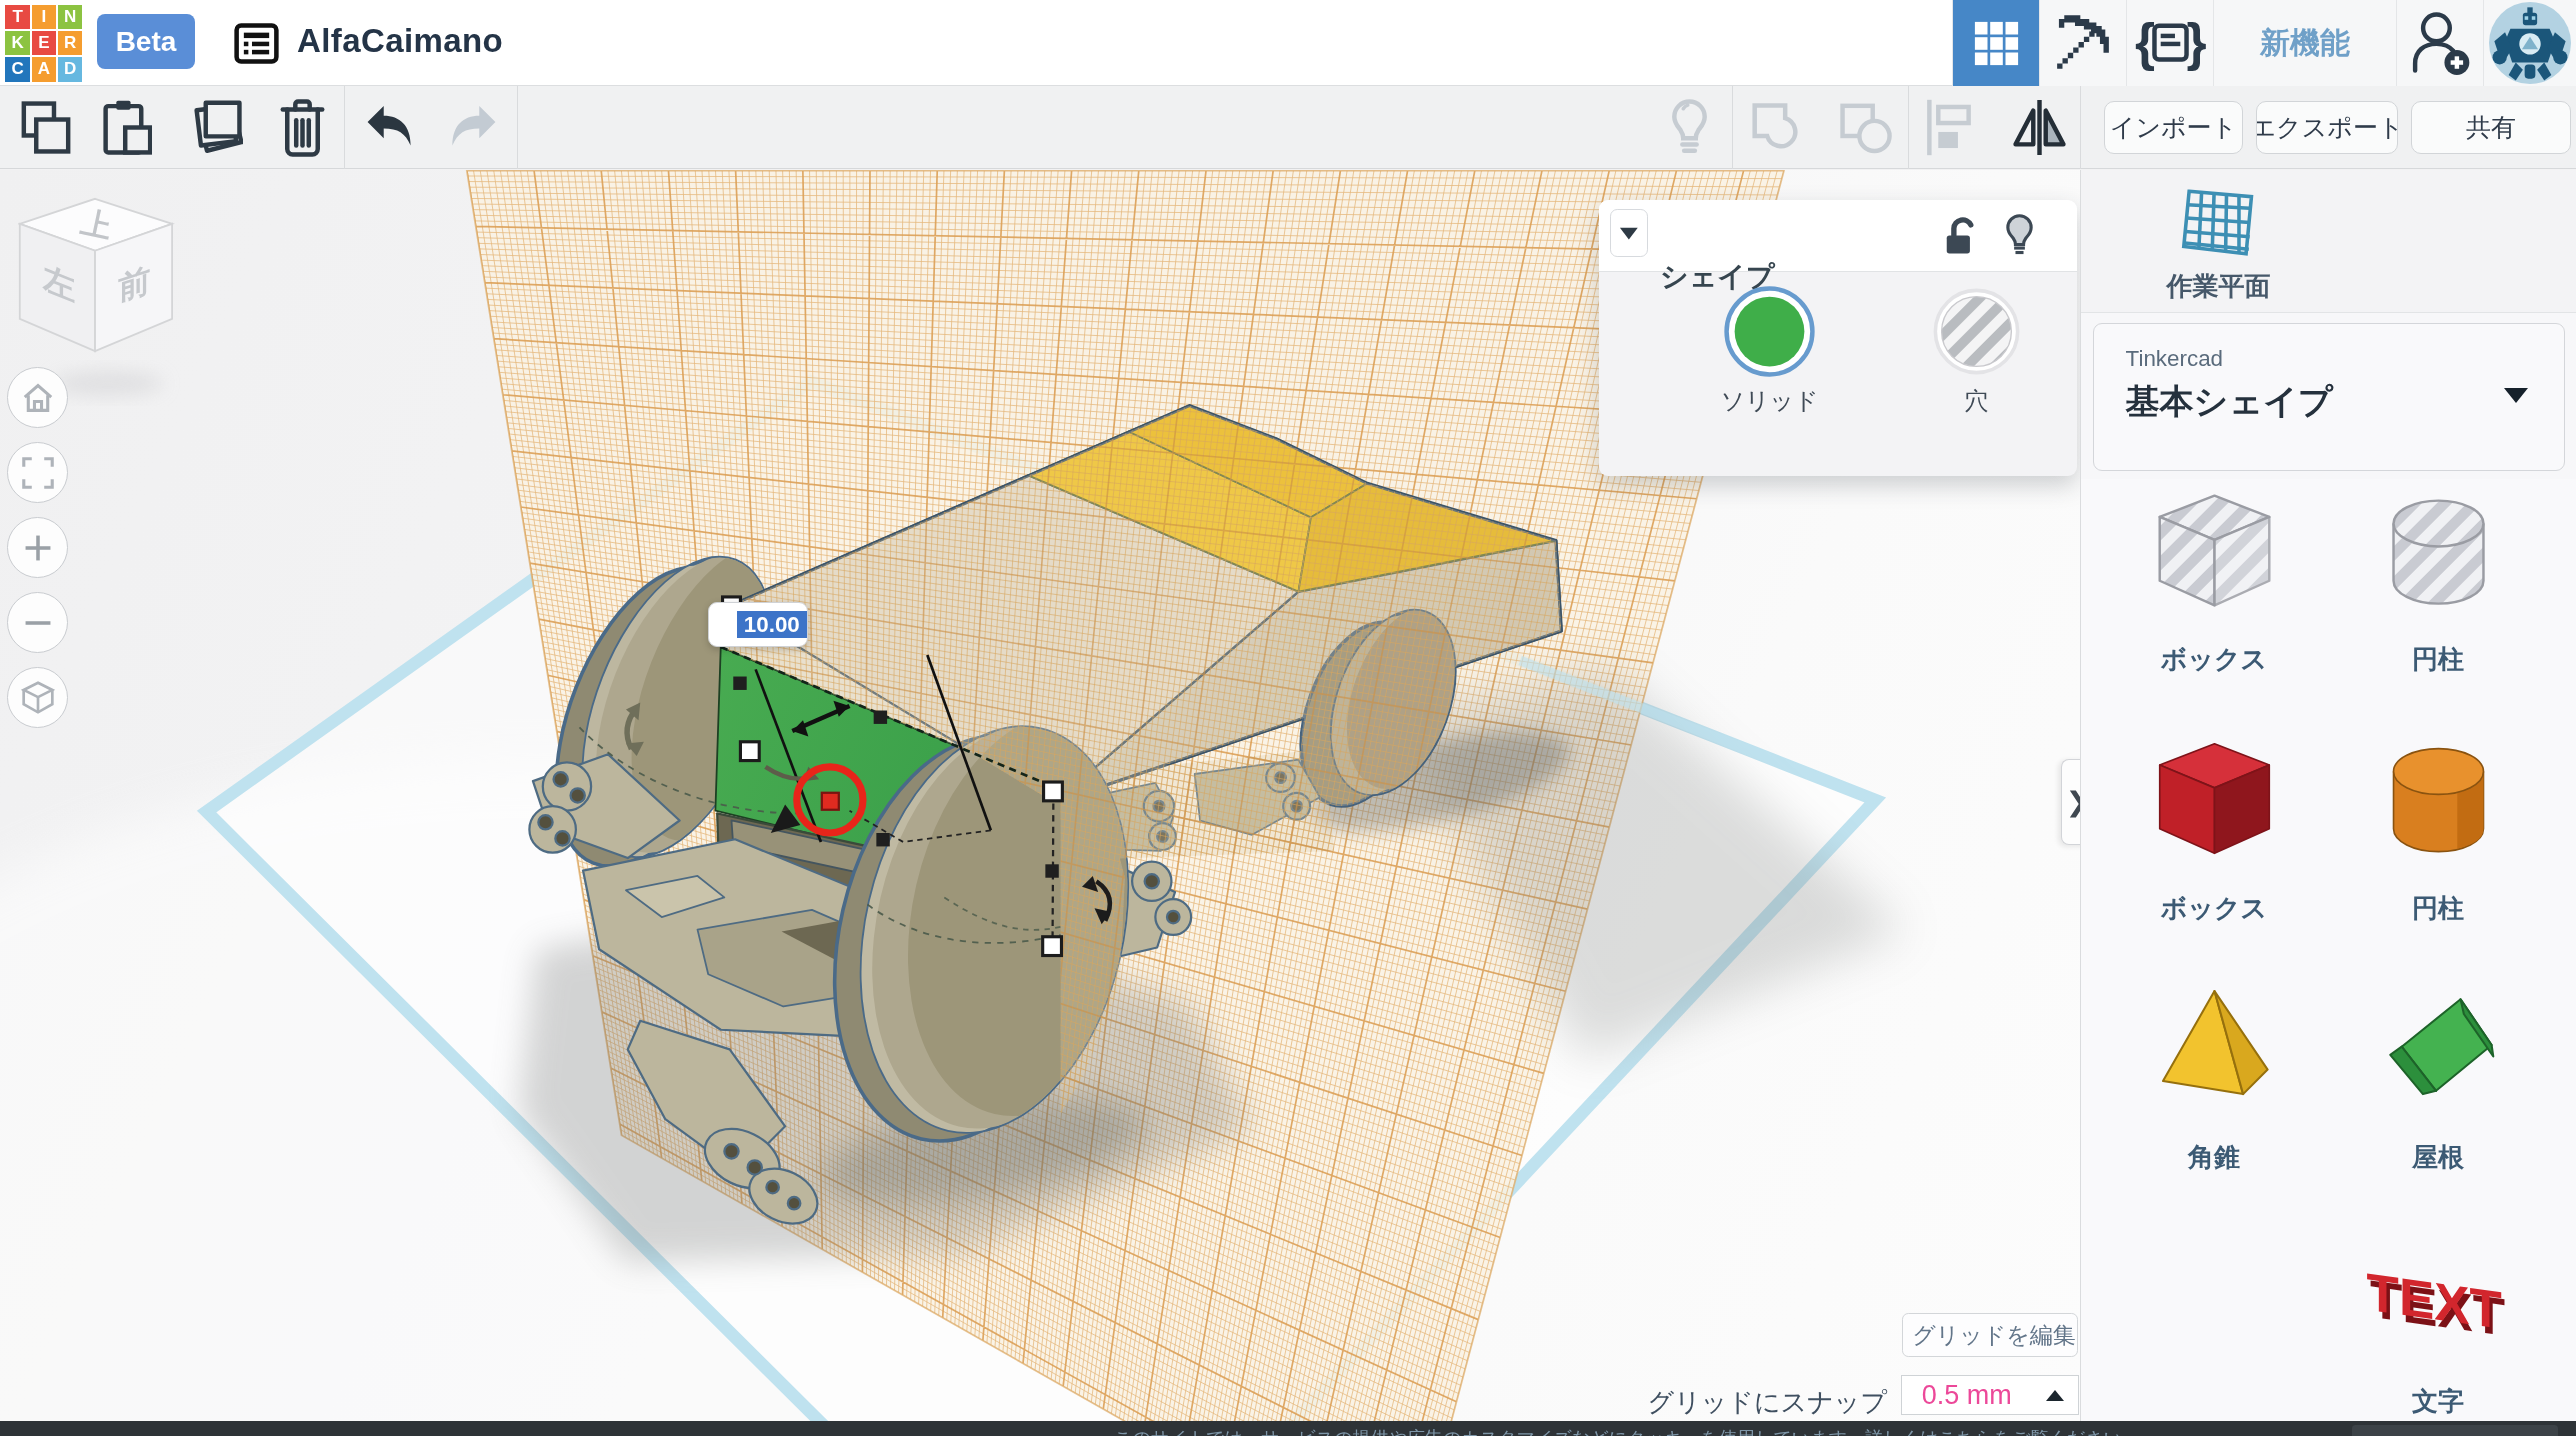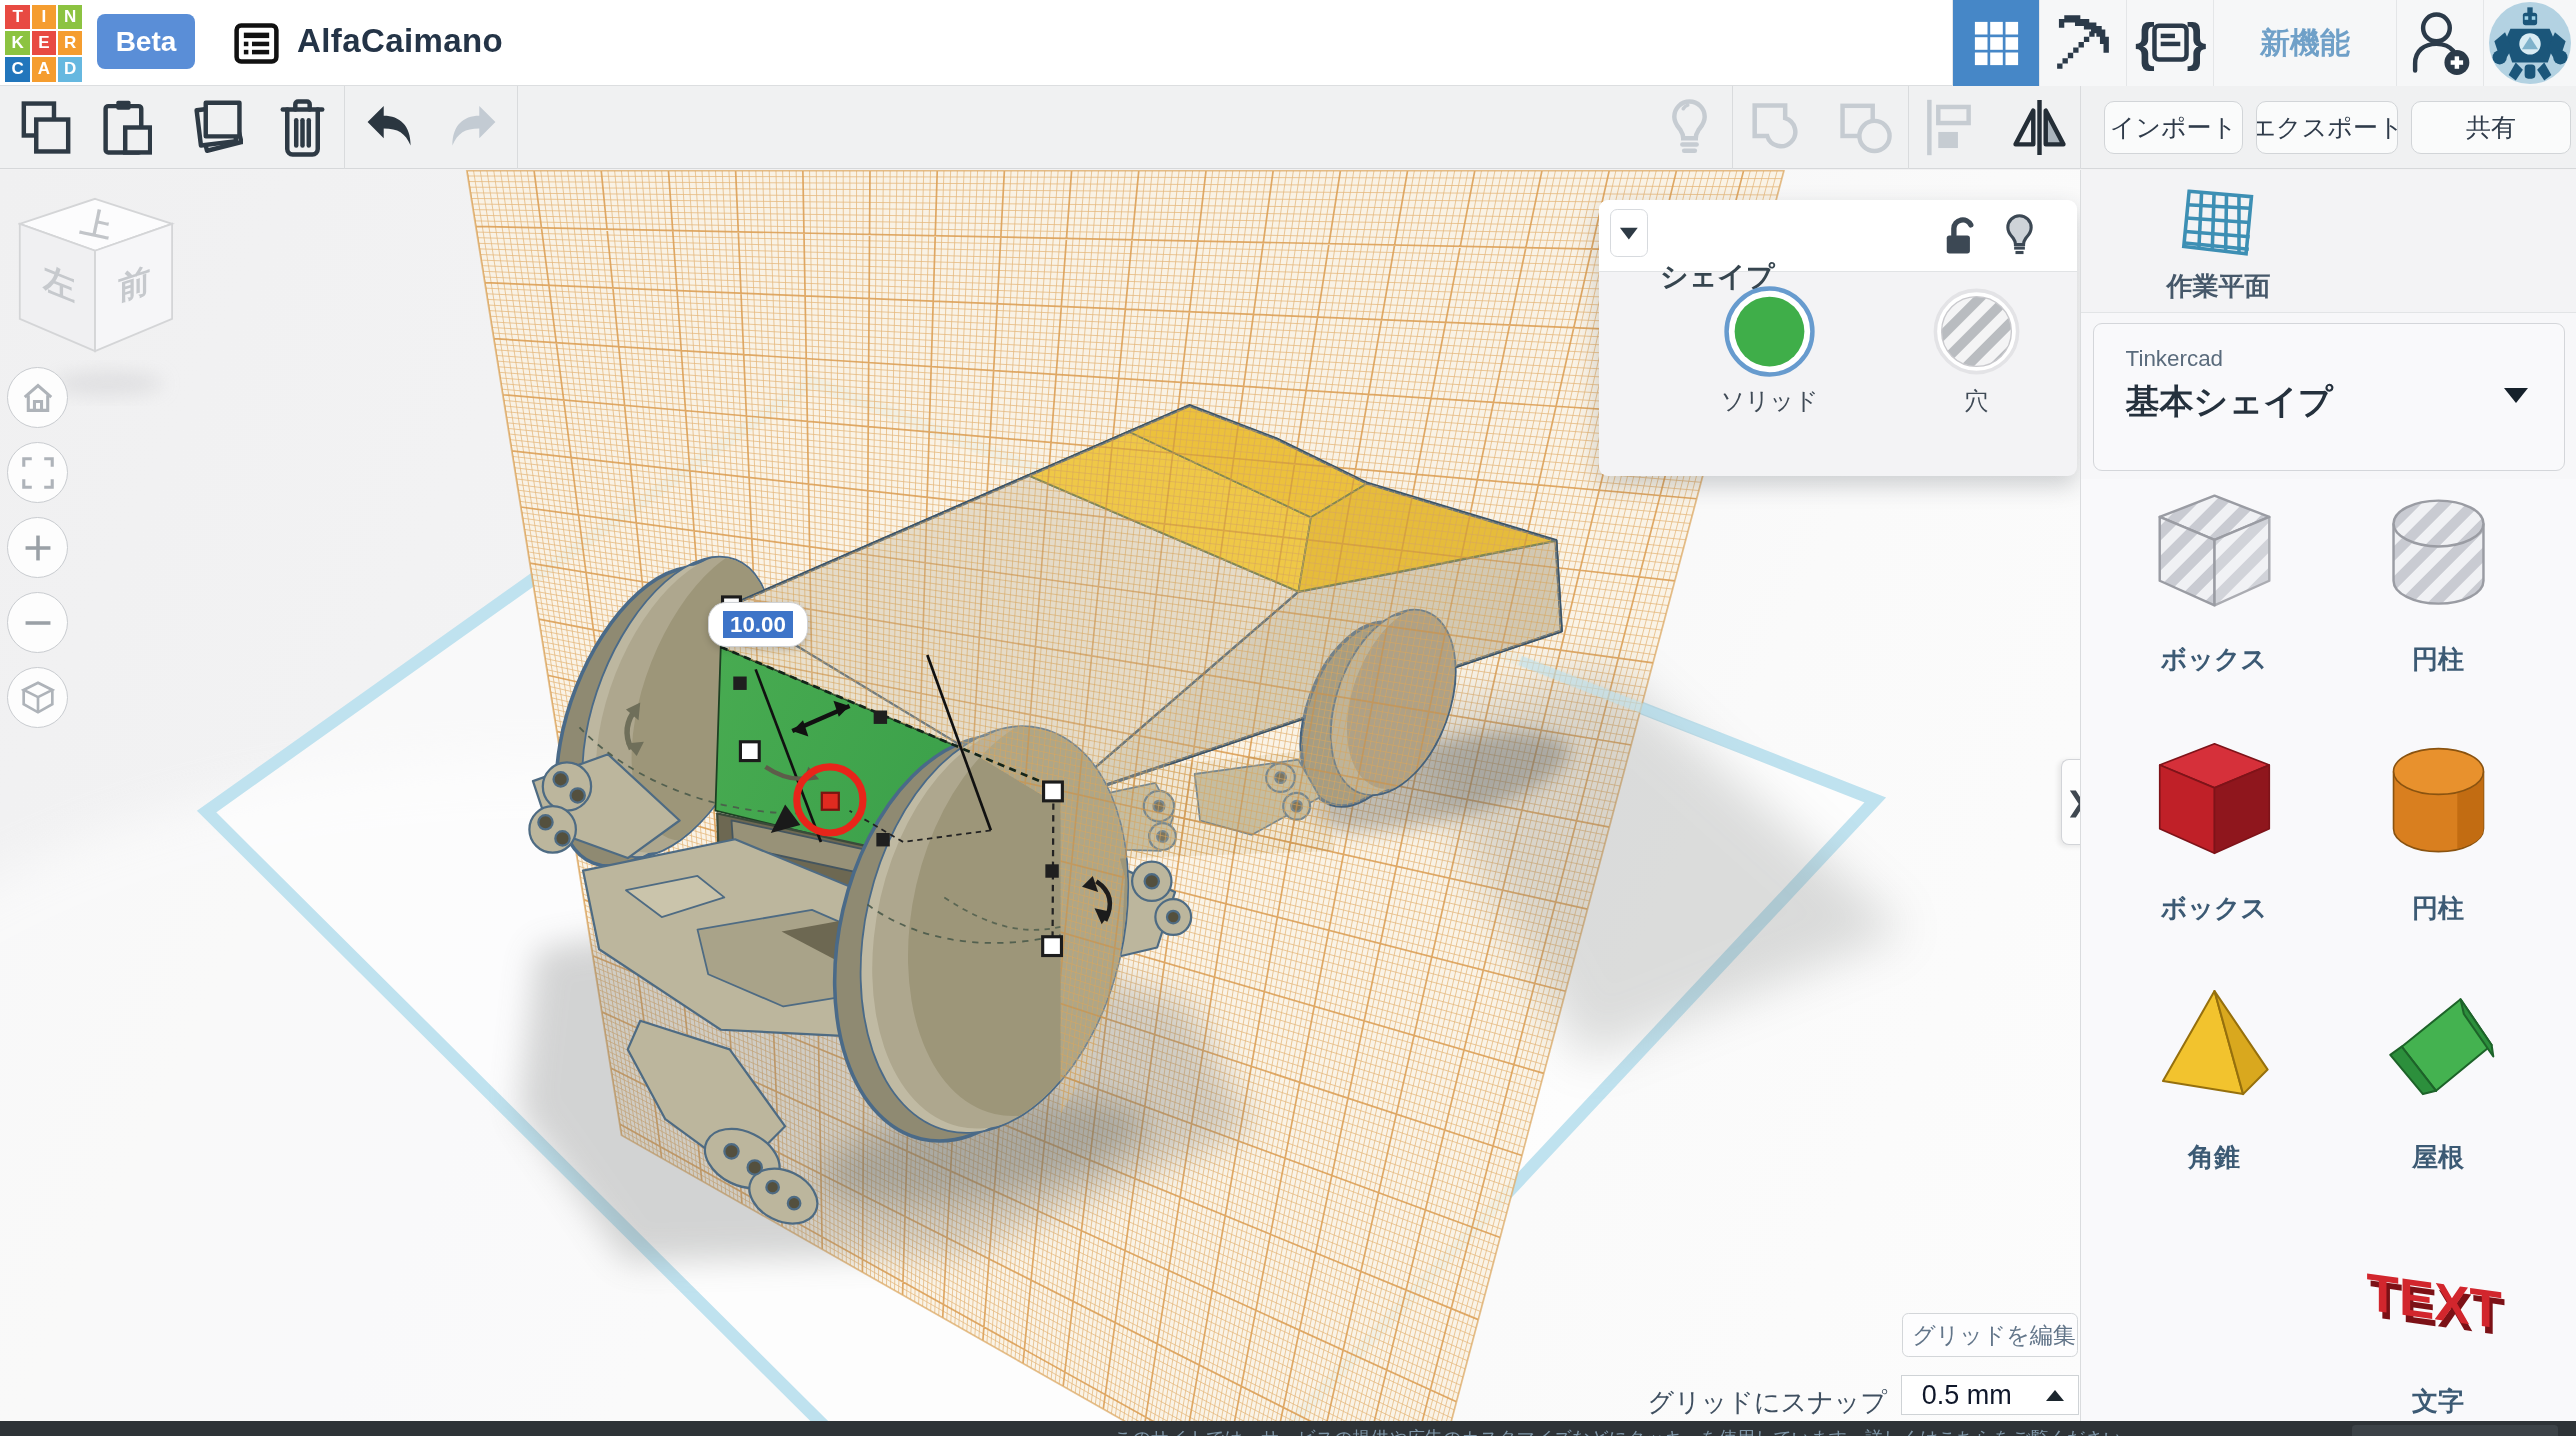--- a/index.html
+++ b/index.html
@@ -35,27 +35,27 @@
   .nav-btn { position:absolute; left:7.2px; width:61px; height:61px; border-radius:50%; background:#fdfdfd; border:1.8px solid #c9ccd0; display:flex; align-items:center; justify-content:center; }
 
   
   .shape-panel { position:absolute; left:1599px; top:29.5px; width:478px; height:276px; border-radius:9px; background:#f3f3f5; box-shadow:0 9px 23px rgba(40,50,60,0.22); z-index:10; }
   .shape-panel .sp-head { position:absolute; left:0; top:0; width:100%; height:72px; background:#ffffff; border-radius:9px 9px 0 0; border-bottom:0.9px solid #e1e3e5; }
   .sp-collapse { position:absolute; left:10.7px; top:9.8px; width:38px; height:48px; border:1.8px solid #d7dade; border-radius:7.2px; background:#fff; display:flex; align-items:center; justify-content:center; }
   .sp-title { position:absolute; left:61px; top:19.7px; font-size:28px; font-weight:bold; color:#36454f;margin-top:39px; }
   .sp-opt-label { position:absolute; font-size:24px; color:#3f4a56; text-align:center; width:179px; }
 
   
-  .dim-tip { position:absolute; left:708px; top:432px; width:100px; height:45px; background:#fff; border:0.9px solid #cfd2d6; border-radius:18px; box-shadow:0 2.7px 7.2px rgba(0,0,0,0.18); display:flex; align-items:center; justify-content:center; z-index:12; }
+  .dim-tip { position:absolute; left:708px; top:432px; width:100px; height:45px; background:#fff; border:0.9px solid #cfd2d6; border-radius:9px; box-shadow:0 2.7px 7.2px rgba(0,0,0,0.18); display:flex; align-items:center; justify-content:flex-end; z-index:12; }
   .dim-tip span { background:#3d74c8; color:#fff; font-size:22.4px; font-weight:bold; padding:0.9px 7.2px; }
   .collapse-tab { position:absolute; left:2061px; top:589px; width:31px; height:86px; background:#fdfdfd; border:0.9px solid #d2d4d8; border-right:none; border-radius:8px 0 0 8px; box-shadow:-2.7px 1.8px 5.4px rgba(0,0,0,0.08); display:flex; align-items:center; justify-content:center; font-size:27px; color:#3f4750; z-index:11; }
   .grid-edit-btn { position:absolute; left:1902px; top:1143px; width:176px; height:44px; background:#fdfdfe; border:0.9px solid #d3d6d9; border-radius:6.3px; color:#63768a; font-size:23px; display:flex; align-items:center; justify-content:center; white-space:nowrap; z-index:9;padding-left:8px; }
   .snap-row { position:absolute; left:0px; top:0px; z-index:9; }
   .snap-label { position:absolute; left:1476px; top:1215px; width:411px; text-align:right; font-size:26px; color:#3f4f60; white-space:nowrap; }
-  .snap-select { position:absolute; left:1901px; top:1205px; width:178px; height:40px; background:#fff; border:0.9px solid #cfd3d6; color:#0f172a; font-size:27px; display:flex; align-items:center; }
+  .snap-select { position:absolute; left:1901px; top:1205px; width:178px; height:40px; background:#fff; border:0.9px solid #cfd3d6; color:#ec4899; font-size:27px; display:flex; align-items:center; }
   .snap-select .val { margin-left:19.7px; }
   .snap-select .tri { position:absolute; right:14.3px; top:14.3px; width:0; height:0; border-left:9px solid transparent; border-right:9px solid transparent; border-bottom:11.6px solid #1c262e; }
 
   
   .sidebar { position:absolute; left:2080px; top:170px; width:496px; height:1267px; background:#f7f7f9; border-left:0.9px solid #dadcde; z-index:8; }
   .sb-top { position:absolute; left:0; top:0; width:100%; height:143px; border-bottom:0.9px solid #e2e4e6; background:#f3f3f5; }
   .sb-item { position:absolute; top:16px; width:179px; text-align:center; }
   .sb-item .lbl { margin-top:7.2px; font-size:26px; font-weight:bold; color:#46586a; }
   .sb-dropdown { position:absolute; left:11.6px; top:153px; width:472px; height:148px; background:#f9f9fb; border:0.9px solid #d4d6da; border-radius:9px; }
   .sb-dropdown .brand { position:absolute; left:32px; top:21.5px; font-size:22.4px; color:#5a6b7c; }

